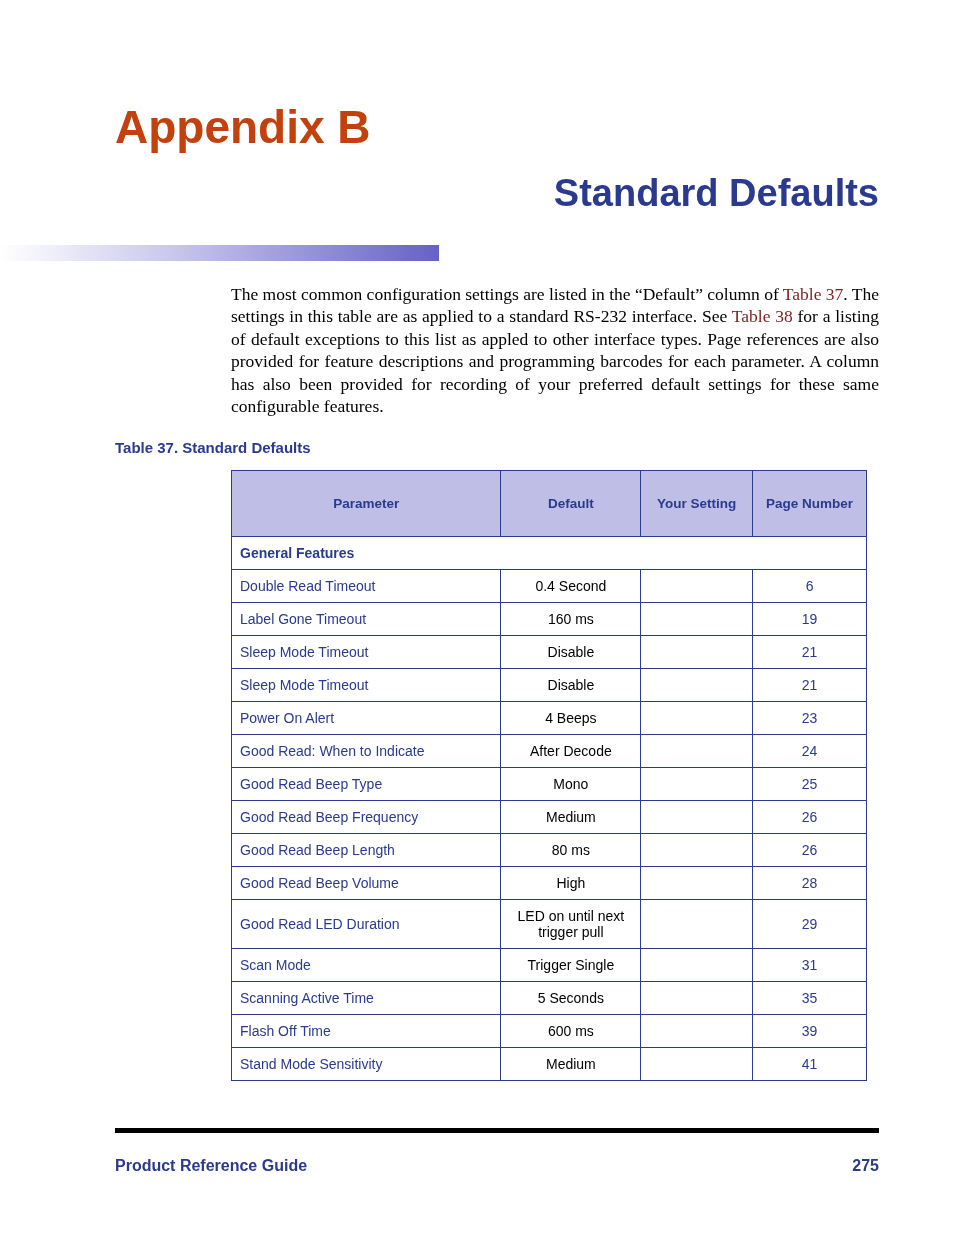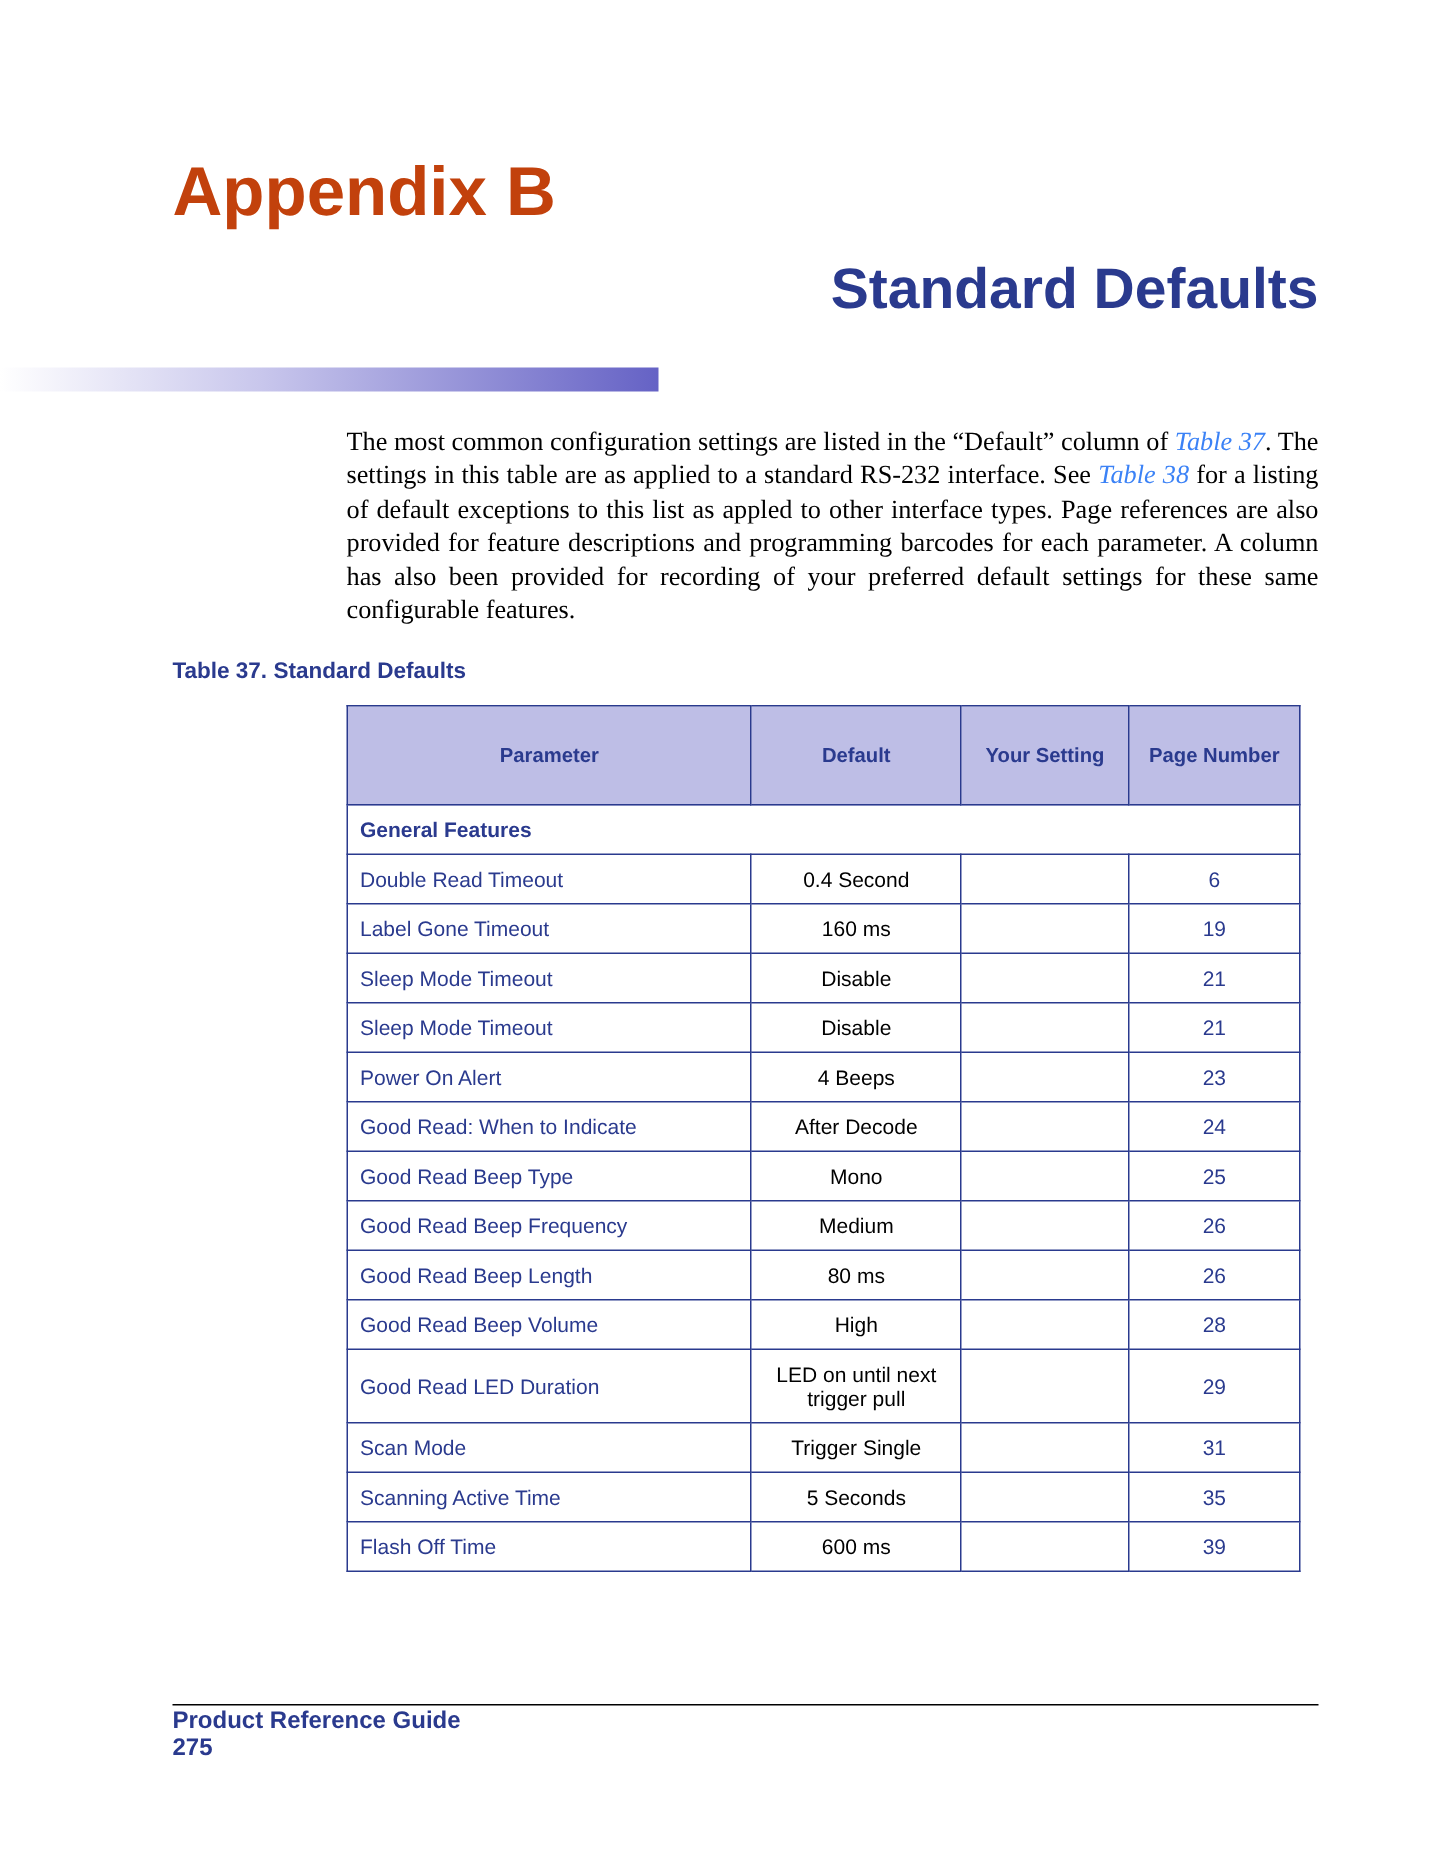--- a/index.html
+++ b/index.html
@@ -37,22 +37,21 @@
     }
     .intro {
       font-size: 17.5px;
       line-height: 1.28;
       color: #000;
       margin-left: 116px;
       margin-bottom: 22px;
       text-align: justify;
     }
     .intro .link {
-      color: #3b82f6;
-      font-style: italic;
+      color: #7f1d1d;
     }
     .table-caption {
       font-family: Verdana, Arial, sans-serif;
       font-size: 15px;
       font-weight: bold;
       color: #2a3a8e;
       margin-bottom: 14px;
     }
     .defaults-table {
       border-collapse: collapse;
@@ -86,29 +85,28 @@
     }
     .param-cell { color: #2a3a8e; text-align: left; }
     .default-cell { color: #000; text-align: center; }
     .setting-cell { }
     .page-cell { color: #2a3a8e; text-align: center; }
     .footer {
       position: absolute;
       bottom: 60px;
       left: 115px;
       right: 75px;
-      border-top: 1px solid #000000;
-      padding-top: 2px;
+      border-top: 5px solid #000000;
+      padding-top: 24px;
       display: flex;
       justify-content: space-between;
       font-family: Verdana, Arial, sans-serif;
       font-size: 16px;
       font-weight: bold;
       color: #2a3a8e;
-      flex-direction: column;
     }
   </style>
 </head>
 <body>
 
 <div class="page">
   <h1 class="appendix-title">Appendix B</h1>
   <h2 class="subtitle">Standard Defaults</h2>
   <div class="gradient-bar"></div>
 
@@ -208,20 +206,26 @@
           <td class="default-cell">5 Seconds</td>
           <td class="setting-cell"></td>
           <td class="page-cell">35</td>
         </tr>
         <tr>
           <td class="param-cell">Flash Off Time</td>
           <td class="default-cell">600 ms</td>
           <td class="setting-cell"></td>
           <td class="page-cell">39</td>
         </tr>
+        <tr>
+          <td class="param-cell">Stand Mode Sensitivity</td>
+          <td class="default-cell">Medium</td>
+          <td class="setting-cell"></td>
+          <td class="page-cell">41</td>
+        </tr>
       </tbody>
   </table>
 </div>
 
 <div class="footer">
   <span>Product Reference Guide</span>
   <span>275</span>
 </div>
 
 </body></html>

